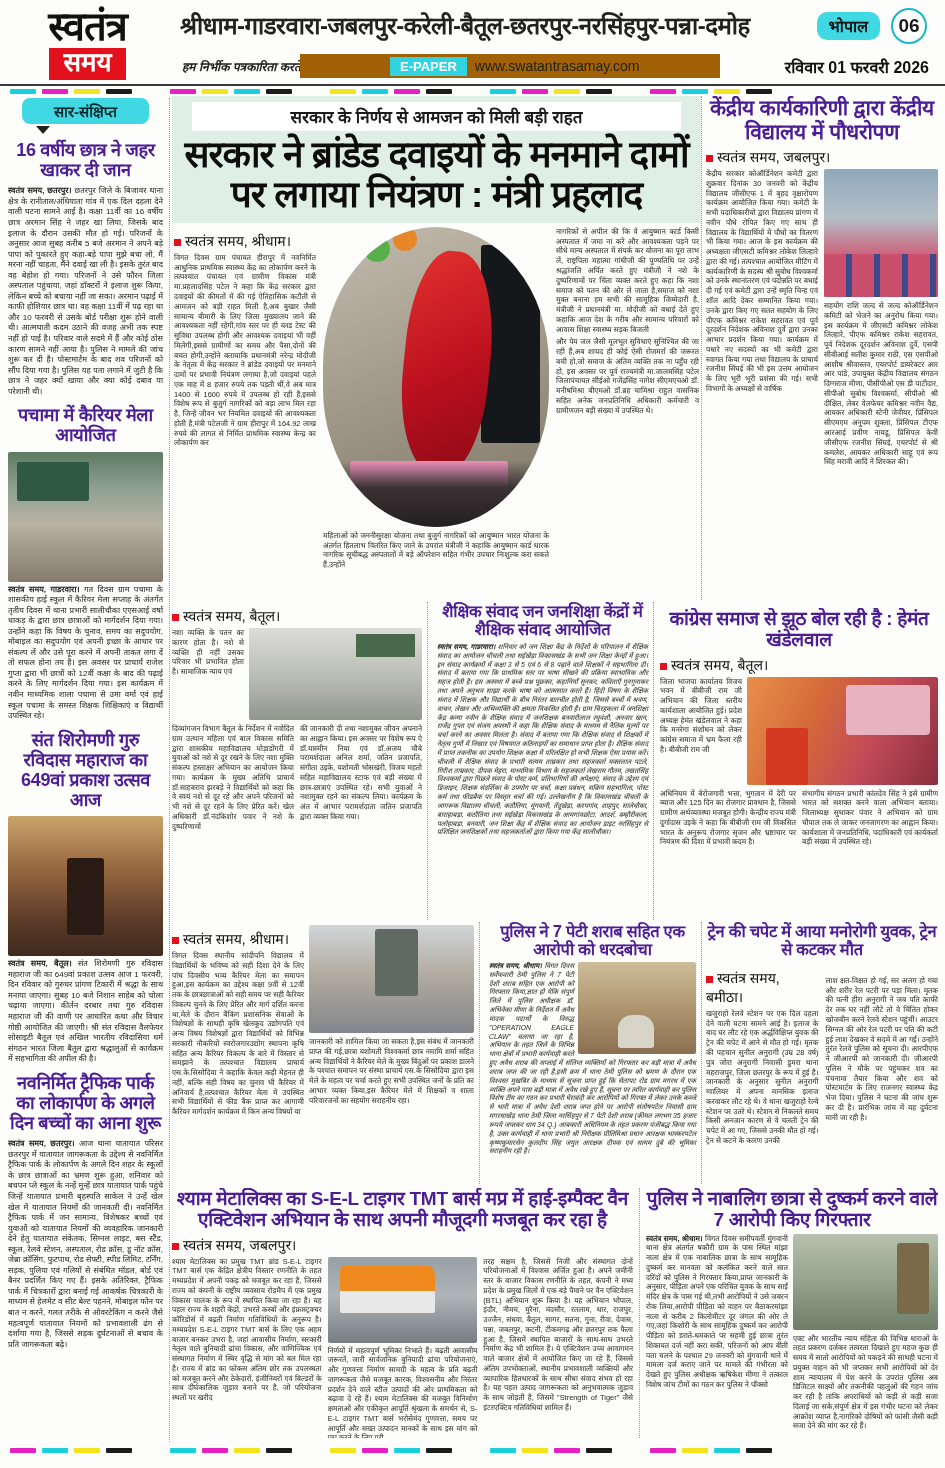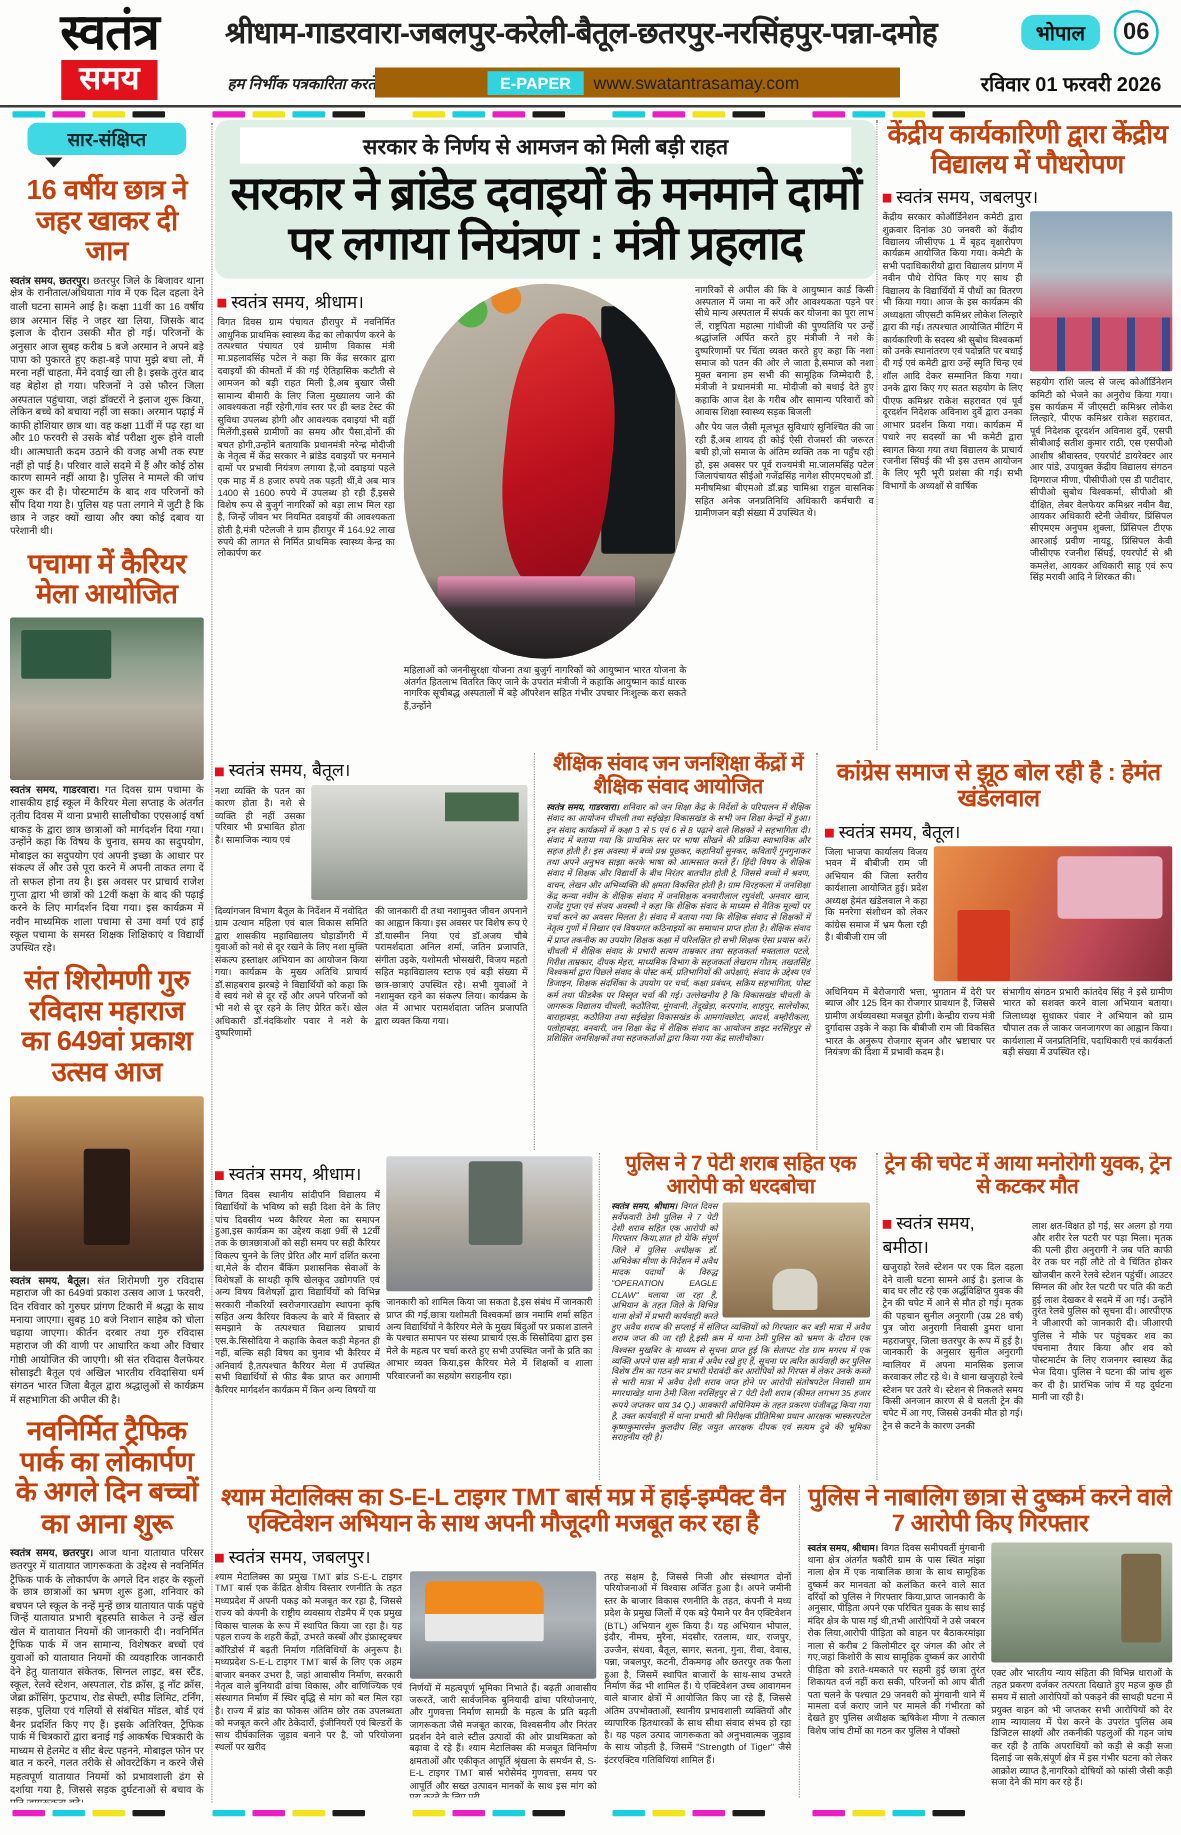--- a/index.html
+++ b/index.html
@@ -22,21 +22,21 @@
   .epaper-badge { background:#2fd4e0; color:#fff; font-weight:900; font-size:13px; padding:2px 10px; margin-left:90px; }
   .website { font-size:14px; color:#222; margin-left:8px; }
   .issue-date { position:absolute; right:16px; top:56px; font-size:16px; font-weight:900; color:#111; }
   
   .marks { position:absolute; display:flex; gap:6px; }
   .marks span { display:inline-block; width:26px; height:5px; border-radius:1px; }
   .mk-c{background:#19cfdd;} .mk-m{background:#e81fc3;} .mk-y{background:#f2e31a;} .mk-k{background:#1c1c1c;}
   .mk-gap{width:60px; background:transparent;}
   
   .blk { position:absolute; overflow:hidden; }
-  .art-head { font-weight:900; text-align:center; color:#c2410c; line-height:1.12; letter-spacing:-0.3px; }
+  .art-head { font-weight:900; text-align:center; color:#4c1d95; line-height:1.12; letter-spacing:-0.3px; }
   .byline { font-size:14px; font-weight:normal; color:#111; margin:4px 0 3px; }
   .red-sq { display:inline-block; width:7px; height:7px; background:#e2111c; margin-right:4px; }
   .body-txt { font-size:8px; line-height:1.32; text-align:justify; color:#242424; }
   .body-txt.sm { font-size:7.4px; }
   .body-txt.it { font-style:italic; font-size:6.8px; line-height:1.3; }
   .dotsep-r { border-right:1px dotted #9a9a9a; }
   .photo { width:100%; background:#9a9a92; position:relative; overflow:hidden; border-radius:2px; }
   
   .ph-classroom { background:linear-gradient(180deg,#5d7a62 0%,#8fa08f 28%,#b7b2a4 55%,#857b6d 100%); }
   .ph-classroom:after{content:"";position:absolute;left:6%;top:8%;width:46%;height:30%;background:#2f5a41;border-radius:2px;}
@@ -51,42 +51,42 @@
   .ph-congress .podium { position:absolute; left:10%; bottom:0; width:22%; height:52%; background:#d43a20; border-radius:2px; }
   .ph-career { background:linear-gradient(180deg,#d2d5d8 0%,#b2aca0 45%,#82858a 100%); }
   .ph-career:after{content:"";position:absolute;left:40%;top:4%;width:26%;height:62%;background:#5f6a63;border-radius:3px;}
   .ph-liquor { background:linear-gradient(180deg,#cdbd9a 0%,#ab916c 55%,#8a7050 100%); }
   .ph-liquor:after{content:"";position:absolute;left:34%;bottom:6%;width:30%;height:36%;background:#d8d4c8;border-radius:40% 40% 8% 8%;}
   .ph-van { background:linear-gradient(180deg,#99a0a5 0%,#aeb4b8 45%,#777e83 100%); }
   .ph-van .van { position:absolute; left:8%; top:10%; width:64%; height:56%; background:linear-gradient(180deg,#f08a1e 0 55%,#e8e8e8 55% 100%); border-radius:6px 10px 2px 2px; }
   .ph-crime { background:linear-gradient(180deg,#b7c0ae 0%,#93a38c 50%,#6d7d68 100%); }
   .ph-crime:after{content:"";position:absolute;right:6%;top:10%;width:22%;height:74%;background:#7a6a4a;border-radius:3px;}
   
-  #main-story .head-bg { background:#e0efe6; padding:6px 6px 8px;border-radius:11px; }
+  #main-story .head-bg { background:#e0efe6; padding:6px 6px 8px; }
   #main-story .kicker { background:#fff; font-size:17px; font-weight:900; text-align:center; padding:3px 0; margin:0 14px; }
   #main-story .headline { font-size:37px; font-weight:900; text-align:center; line-height:1.08; letter-spacing:-1px; margin-top:4px; color:#0d0d0d; }
   .ms-row { display:flex; gap:7px; padding:4px 2px 0; }
   .ms-colL { width:142px; flex:none; }
   .ms-colM { width:226px; flex:none; }
   .ms-colR { flex:1; }
   .oval-photo { width:226px; height:300px; border-radius:50% / 46%; position:relative; overflow:hidden;
     background:linear-gradient(160deg,#c3bcae 0%,#a79f90 40%,#7d7566 100%); }
   .oval-photo .drape { position:absolute; left:36%; top:8%; width:38%; height:74%; background:linear-gradient(150deg,#e23230 0%,#bb101e 55%,#8e0a16 100%); border-radius:42% 48% 40% 46%; transform:rotate(6deg); }
   .oval-photo .plaque { position:absolute; right:4%; top:6%; width:26%; height:66%; background:#15181a; border-radius:3px; }
   .oval-photo .b1,.oval-photo .b2 { position:absolute; border-radius:50%; }
   .oval-photo .b1 { left:18%; top:3%; width:26px; height:26px; background:#57b04a; }
   .oval-photo .b2 { left:31%; top:0%; width:24px; height:24px; background:#e8872a; }
   .oval-photo .crowd { position:absolute; left:0; bottom:0; width:100%; height:22%; background:linear-gradient(180deg,transparent,#3a3336 40%,#221e20); }
   .oval-photo .table { position:absolute; left:12%; bottom:6%; width:70%; height:16%; background:#e890b4; border-radius:3px; }
   
   #sidebar { border-right:1px dotted #9a9a9a; padding-right:6px; }
   .sec-tag { background:#3fd8e3; color:#0c2a2e; font-weight:900; font-size:15px; text-align:center; border-radius:8px; padding:3px 4px; margin:0 14px; }
   .sec-tri { width:0; height:0; border-left:7px solid transparent; border-right:7px solid transparent; border-top:8px solid #222; margin:2px 0 6px 28px; }
   .brief { margin-bottom:8px; }
-  .brief .art-head { font-size:22px; margin:6px 2px; }
+  .brief .art-head { font-size:18px; margin:6px 2px; }
   .brief .photo { height:132px; margin:3px 0; }
   
   .h-md { font-size:19px; }
   .h-sm { font-size:16.5px; }
   .h-lg { font-size:21px; }
 </style>
 </head>
 <body>
 
 <div id="page">

